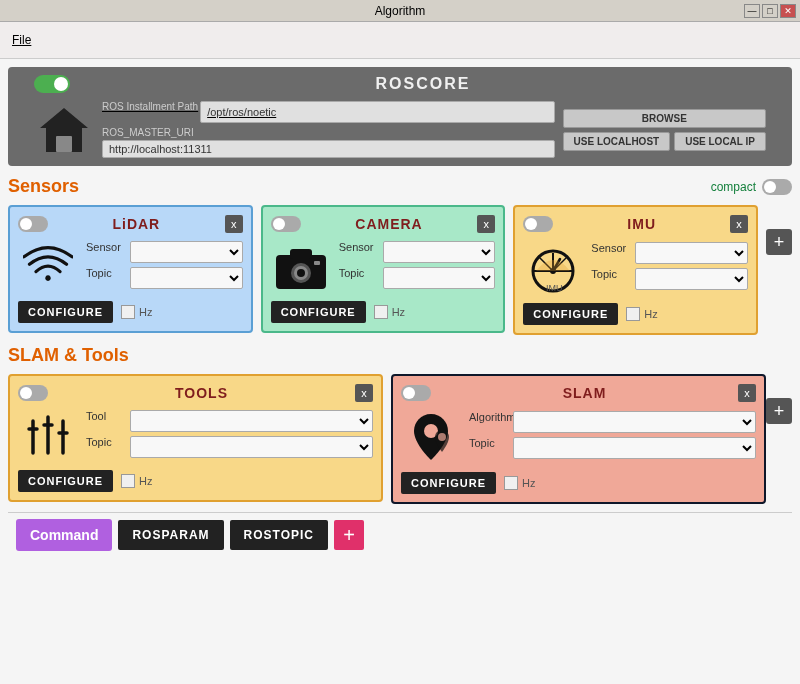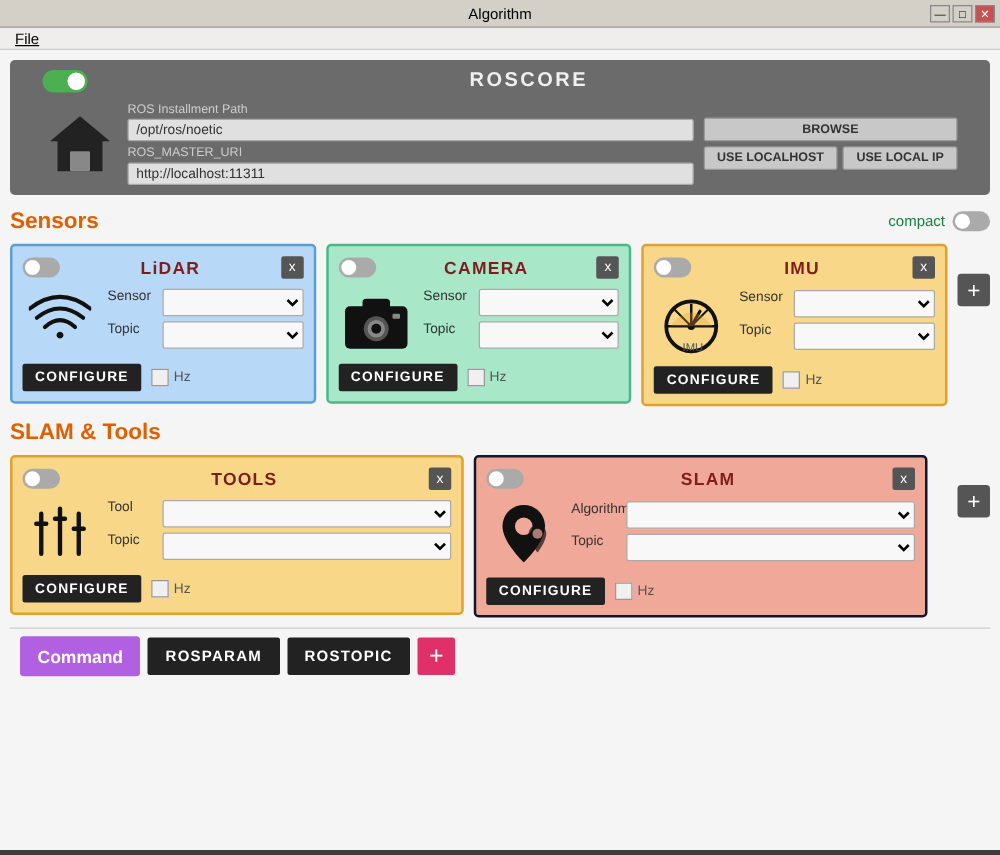--- a/index.html
+++ b/index.html
@@ -39,21 +39,21 @@
       cursor: pointer;
       font-size: 9px;
       display: flex;
       align-items: center;
       justify-content: center;
     }
     .title-bar-btn.close { background: #c75050; color: white; }
     
     .menu-bar {
       background: #f0eded;
-      height: 18px;
+      height: 37px;
       display: flex;
       align-items: center;
       padding: 0 6px;
       border-bottom: 1px solid #ccc;
       text-decoration: underline;
     }
     .menu-item {
       font-size: 12px;
       padding: 2px 6px;
       cursor: pointer;
@@ -409,21 +409,21 @@
     <div style="display:flex; gap:8px; align-items:center;">
 
       <div style="width:60px;flex-shrink:0;display:flex;align-items:center;justify-content:center;">
         <svg width="52" height="52" viewBox="0 0 52 52" fill="none" xmlns="http://www.w3.org/2000/svg">
           <polygon points="26,4 2,24 8,24 8,48 44,48 44,24 50,24" fill="#222" stroke="none"></polygon>
           <rect x="18" y="32" width="16" height="16" fill="#888" rx="1"></rect>
         </svg>
       </div>
       <div class="ros-fields" style="flex:1;">
         <div class="ros-field-row">
-          <div style="display:flex;flex-direction:column;flex:1;gap:2px;">
+          <div style="display:flex;flex-direction:row;flex:1;gap:2px;text-decoration:underline;">
             <span style="color:#ccc;font-size:10px;">ROS Installment Path</span>
             <input class="ros-field-input" type="text" value="/opt/ros/noetic" style="">
           </div>
         </div>
         <div class="ros-field-row">
           <div style="display:flex;flex-direction:column;flex:1;gap:2px;">
             <span style="color:#ccc;font-size:10px;">ROS_MASTER_URI</span>
             <input class="ros-field-input" type="text" value="http://localhost:11311" style="">
           </div>
         </div>
@@ -575,21 +575,21 @@
       <div style="display:flex;align-items:center;padding-top:24px;">
         <button class="add-btn">+</button>
       </div>
     </div>
   </div>
 
   <div style="margin-top:10px;">
     <div class="section-header">
       <span class="section-title">SLAM &amp; Tools</span>
     </div>
-    <div style="display:flex;gap:24px;align-items:flex-start;">
+    <div style="display:flex;gap:0;align-items:flex-start;">
       <div class="slam-grid" style="flex:1;margin-bottom:0;">
 
         <div class="slam-card tools">
           <div class="sensor-card-header">
             <div class="toggle-sm">
               <div class="toggle-sm-knob"></div>
             </div>
             <span class="sensor-card-title">TOOLS</span>
             <button class="card-close-btn">x</button>
           </div>

